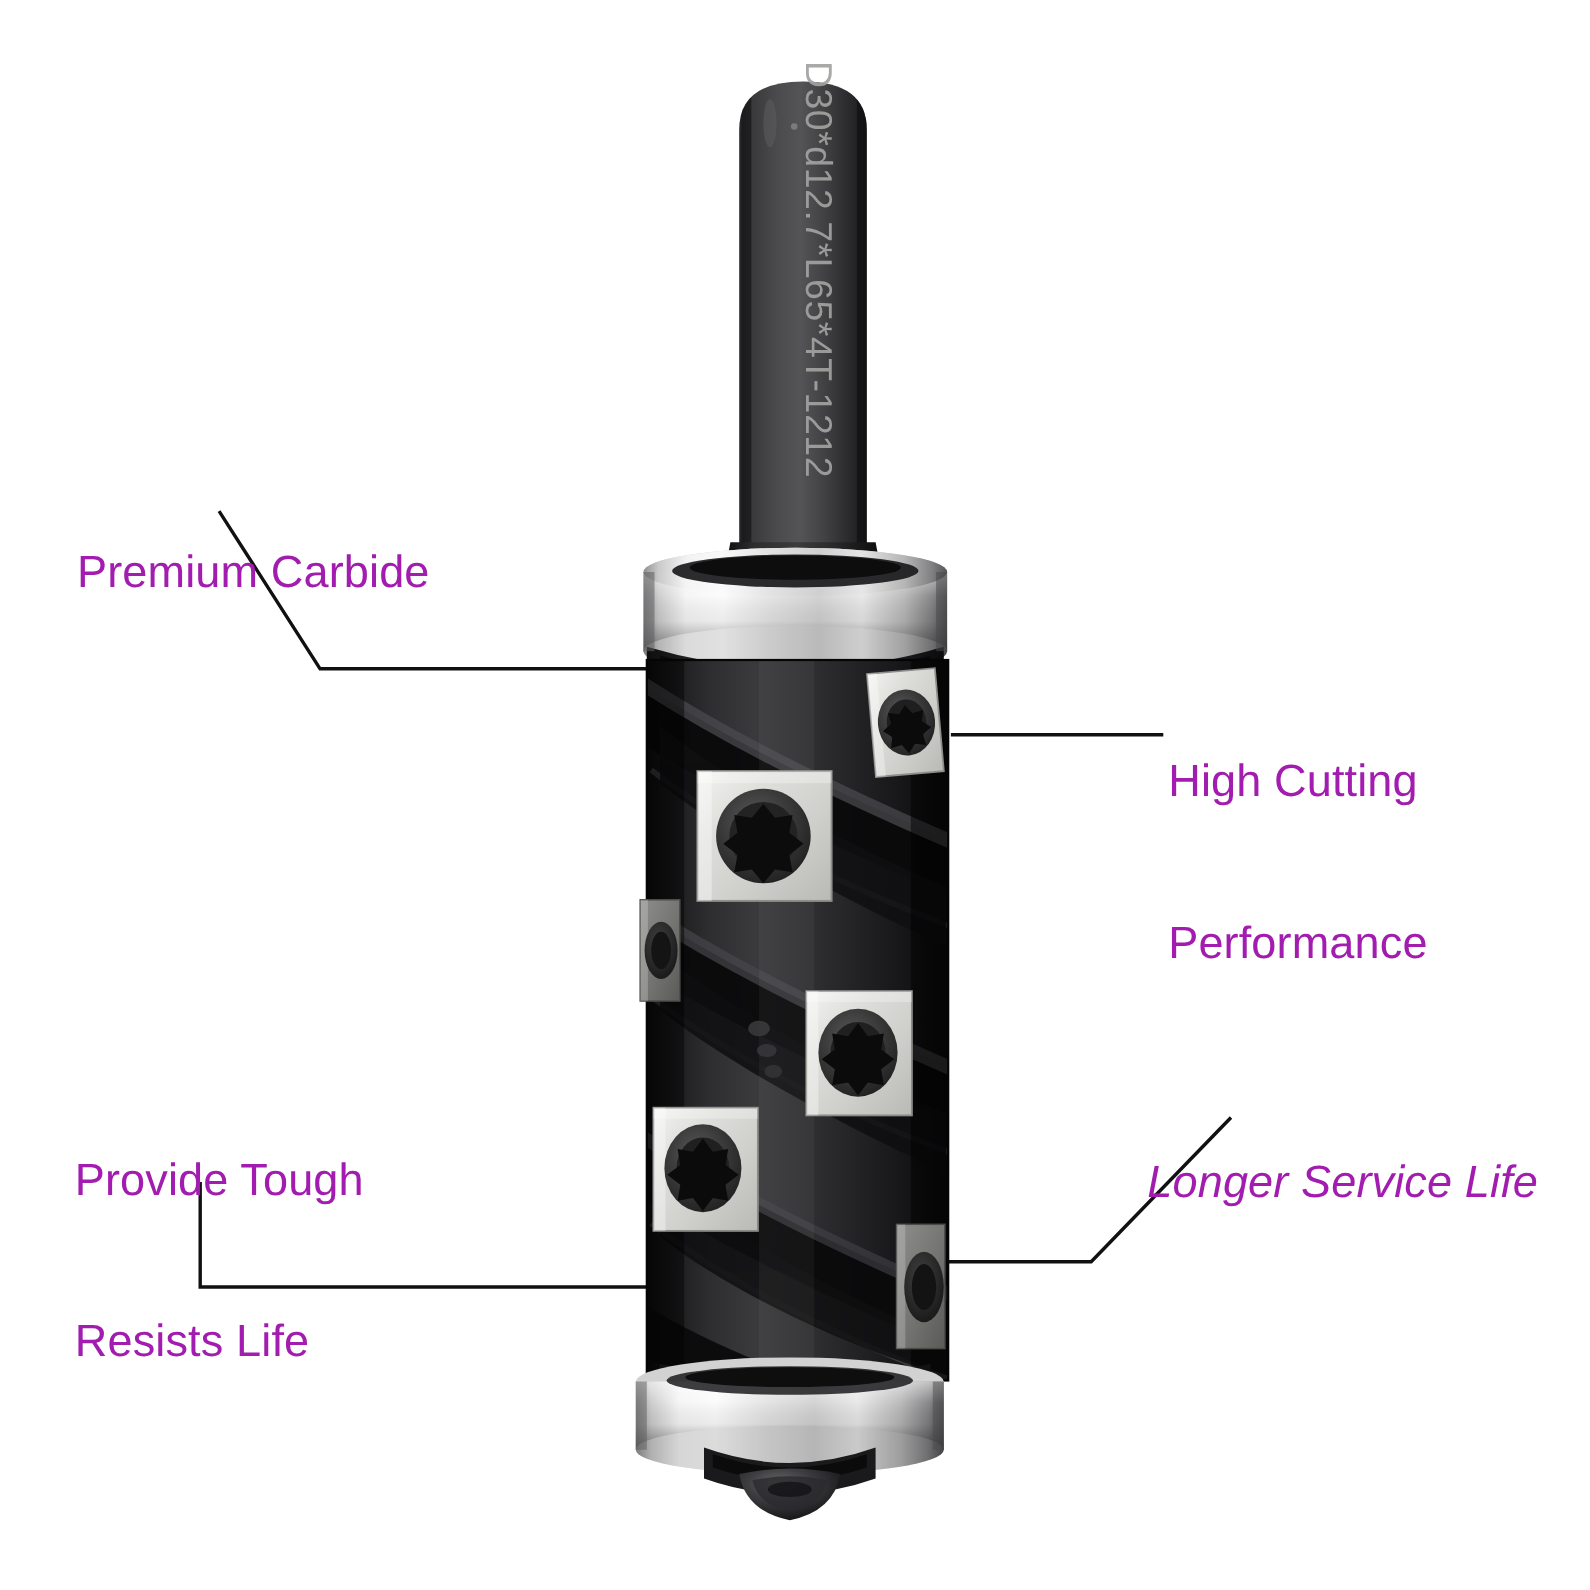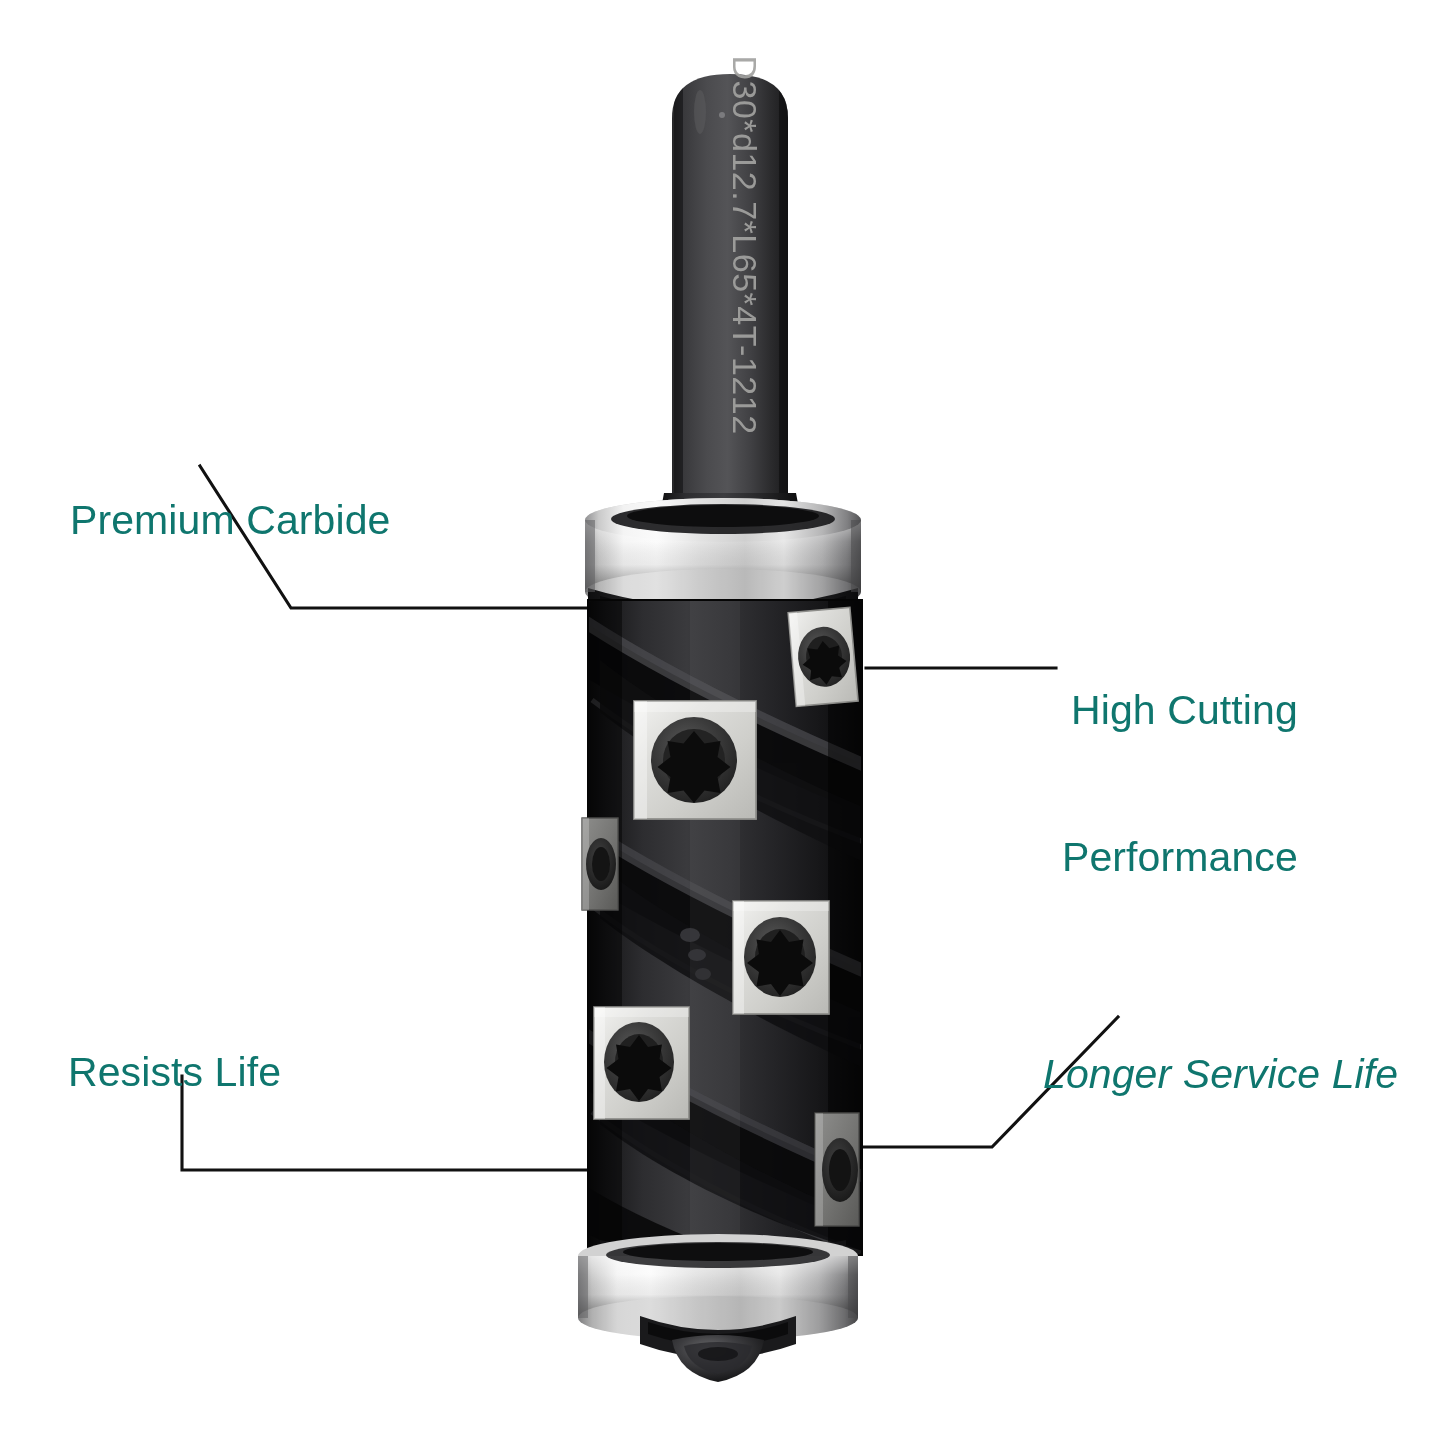--- a/index.html
+++ b/index.html
@@ -19,30 +19,30 @@
     overflow: hidden;
   }
   #art {
     position: absolute;
     left: 0; top: 0;
     width: 1445px;
     height: 1445px;
   }
   .callout {
     position: absolute;
-    color: #0f766e;
+    color: #a21caf;
     font-size: 41px;
     line-height: 49px;
     letter-spacing: 0.1px;
     white-space: pre;
     font-weight: 400;
   }
   .callout span { display: block; }
   #cl-premium   { left: 70px;  top: 398px; }
-  #cl-highcut   { left: 1062px; top: 588px; text-align: right; }
+  #cl-highcut   { left: 1062px; top: 588px; }
   #cl-tough     { left: 68px;  top: 950px; }
   #cl-longer    { left: 1043px; top: 952px; font-style: italic; }
 </style>
 </head>
 <body>
 
 <div id="stage">
 
   <svg id="art" viewBox="0 0 1445 1445" xmlns="http://www.w3.org/2000/svg">
     <defs>
@@ -297,20 +297,21 @@
   <div class="callout" id="cl-premium">
     <span>Premium Carbide</span>
   </div>
 
   <div class="callout" id="cl-highcut">
     <span>High Cutting</span>
     <span>Performance</span>
   </div>
 
   <div class="callout" id="cl-tough">
+    <span>Provide Tough</span>
     <span>Resists Life</span>
   </div>
 
   <div class="callout" id="cl-longer">
     <span>Longer Service Life</span>
   </div>
 
 </div>
 
 </body></html>

